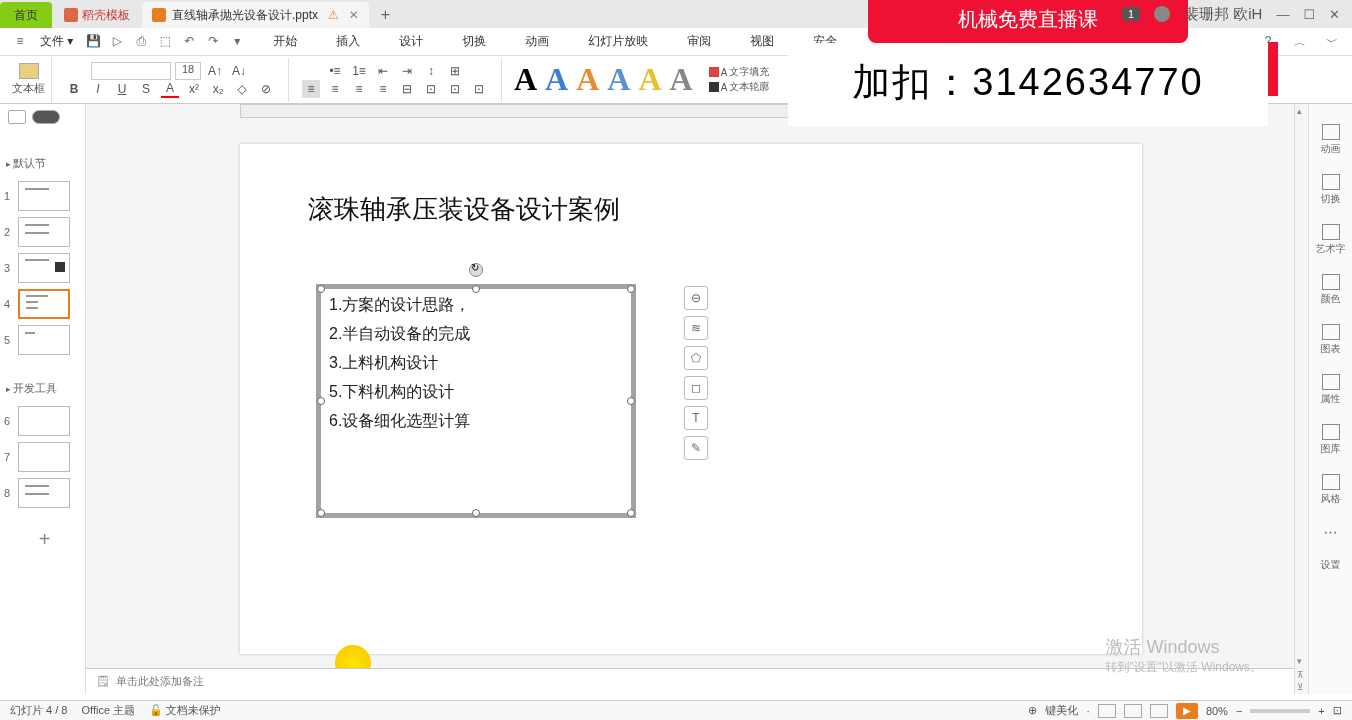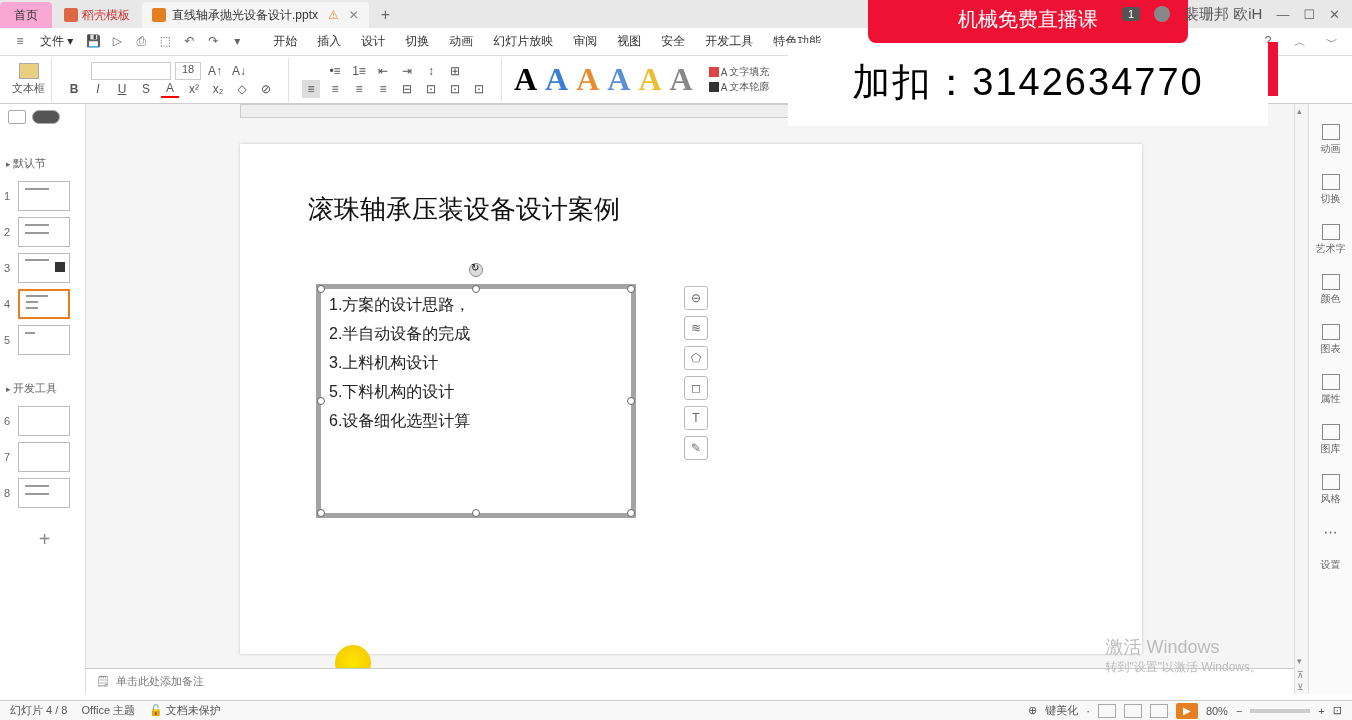--- a/index.html
+++ b/index.html
@@ -1,21 +1,21 @@
 <!DOCTYPE html>
 <html><head>
 <meta charset="utf-8">
 <style>
 * { box-sizing: border-box; margin: 0; padding: 0; font-family: "Microsoft YaHei", sans-serif; }
 body { width: 1352px; height: 720px; background: #fff; overflow: hidden; position: relative; }
 
 
 .tabbar { height: 28px; background: #e8e8e8; display: flex; align-items: flex-end; }
 .tab { height: 26px; display: flex; align-items: center; padding: 0 10px; font-size: 12px; color: #333; border-radius: 4px 4px 0 0; margin-right: 2px; }
-.tab.home { background: #f9a8d4; padding: 0 14px; }
+.tab.home { background: #84cc16; padding: 0 14px; }
 .tab.template { background: #e8e8e8; color: #c33; }
 .tab.template .ticon { width: 14px; height: 14px; background: #d64; margin-right: 4px; border-radius: 2px; }
 .tab.file { background: #f5f5f5; }
 .tab.file .ficon { width: 14px; height: 14px; background: #e67e22; margin-right: 6px; border-radius: 2px; }
 .tab .warn { color: #e67e22; margin-left: 10px; }
 .tab .close { margin-left: 10px; color: #888; }
 .tab.plus { font-size: 16px; color: #666; }
 
 
 .overlay { position: absolute; right: 84px; top: 0; width: 480px; z-index: 50; }
@@ -27,21 +27,21 @@
 .wctrl { position: absolute; right: 0; top: 0; height: 28px; display: flex; align-items: center; gap: 14px; padding: 0 12px; z-index: 60; }
 .wctrl .badge { background: #555; color: #fff; font-size: 11px; padding: 1px 6px; border-radius: 3px; }
 .wctrl .av { width: 16px; height: 16px; border-radius: 50%; background: #888; }
 .wctrl span { font-size: 15px; color: #555; }
 .wctrl .wb { font-size: 13px; color: #666; }
 
 
 .menurow { height: 28px; display: flex; align-items: center; padding: 0 8px; font-size: 12px; color: #333; border-bottom: 1px solid #ddd; }
 .menurow .fileb { padding: 2px 8px; }
 .menurow .mico { width: 16px; height: 16px; margin: 0 4px; display: inline-block; color: #666; font-size: 12px; text-align: center; }
-.menurow .tabs { display: flex; margin-left: 14px; }
+.menurow .tabs { display: flex; margin-left: 14px; gap: 19px; }
 .menurow .mtab { padding: 4px 10px; }
 .menurow .right { margin-left: auto; display: flex; gap: 8px; align-items: center; }
 
 
 .toolbar { height: 48px; border-bottom: 1px solid #ccc; display: flex; align-items: center; padding: 0 6px; font-size: 11px; color: #555; }
 .tb-group { display: flex; flex-direction: column; align-items: center; padding: 0 6px; border-right: 1px solid #e0e0e0; height: 44px; justify-content: center; }
 .tb-textbox { }
 .tb-ico { width: 20px; height: 16px; background: #e8d080; border: 1px solid #aaa; margin-bottom: 2px; }
 .tb-font { display: flex; align-items: center; gap: 4px; padding: 0 6px; }
 .tb-font input { width: 80px; height: 18px; border: 1px solid #ccc; font-size: 11px; }

